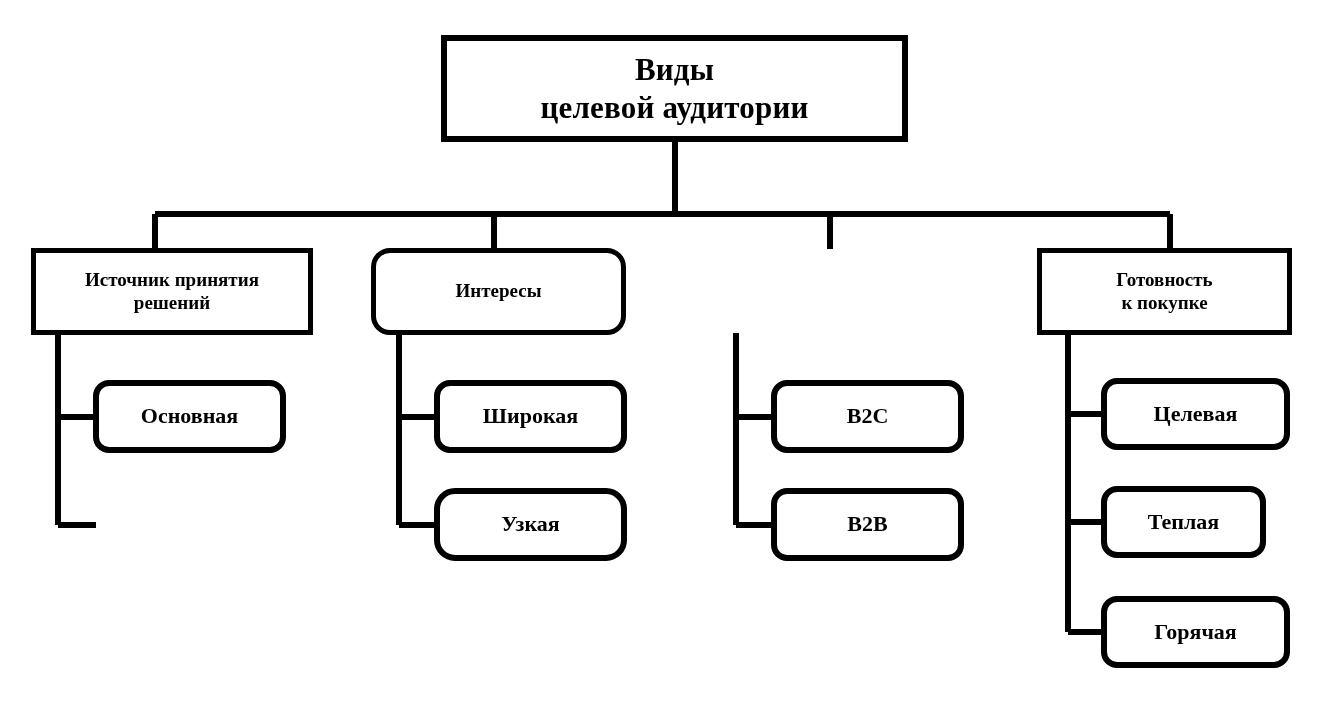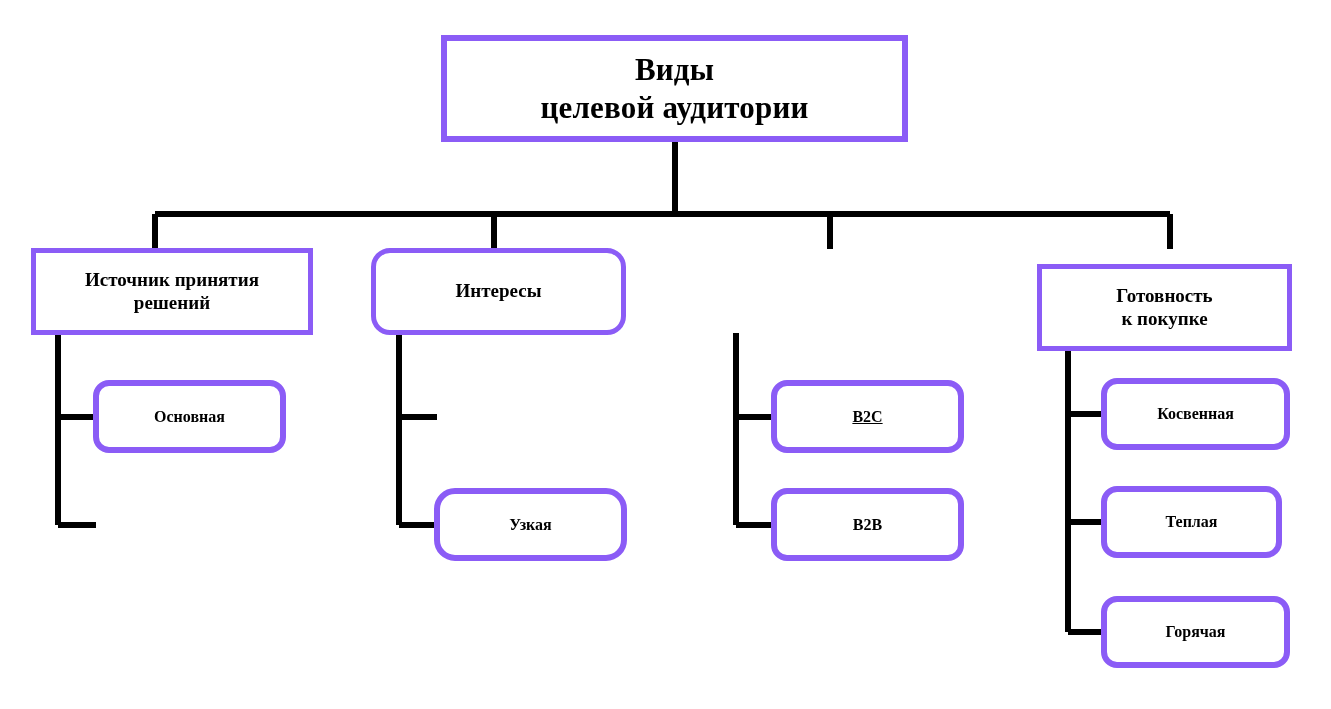--- a/index.html
+++ b/index.html
@@ -22,21 +22,21 @@
     left: 0;
     top: 0;
     width: 1331px;
     height: 709px;
     pointer-events: none;
   }
   .node {
     position: absolute;
     box-sizing: border-box;
     background: #ffffff;
-    border: 5px solid #8b5cf6;
+    border: 5px solid #000000;
     display: flex;
     align-items: center;
     justify-content: center;
     text-align: center;
     color: #000000;
     font-weight: bold;
     line-height: 1.2;
     white-space: pre-line;
   }
   .node.root {
@@ -44,21 +44,21 @@
     font-size: 31px;
     letter-spacing: 0.2px;
   }
   .node.branch {
     border-width: 5px;
     font-size: 19px;
   }
   .node.leaf {
     border-width: 6px;
     border-radius: 16px;
-    font-size: 16px;
+    font-size: 22px;
   }
 </style>
 </head>
 <body>
 
 <div id="canvas">
 
   <svg class="wires" viewBox="0 0 1331 709" xmlns="http://www.w3.org/2000/svg">
     <g stroke="#000000" stroke-width="6" fill="none" shape-rendering="crispEdges">
 
@@ -89,27 +89,28 @@
       <line x1="1068" y1="632" x2="1106" y2="632"></line>
     </g>
   </svg>
 
   <div class="node root" style="left:441px; top:35px; width:467px; height:107px;">Виды
 целевой аудитории</div>
 
   <div class="node branch" style="left:31px; top:248px; width:282px; height:87px;">Источник принятия
 решений</div>
   <div class="node branch" style="left:371px; top:248px; width:255px; height:87px;border-radius:19px;">Интересы</div>
-  <div class="node branch" style="left:1037px; top:248px; width:255px; height:87px;margin-top:16px;">Готовность
+  <div class="node branch" style="left:1037px; top:248px; width:255px; height:87px;">Готовность
 к покупке</div>
 
   <div class="node leaf" style="left:93px; top:380px; width:193px; height:73px;">Основная</div>
 
+  <div class="node leaf" style="left:434px; top:380px; width:193px; height:73px;">Широкая</div>
   <div class="node leaf" style="left:434px; top:488px; width:193px; height:73px;border-radius:21px;">Узкая</div>
 
-  <div class="node leaf" style="left:771px; top:380px; width:193px; height:73px;text-decoration:underline;">B2C</div>
+  <div class="node leaf" style="left:771px; top:380px; width:193px; height:73px;">B2C</div>
   <div class="node leaf" style="left:771px; top:488px; width:193px; height:73px;font-family:Liberation Serif, serif;">B2B</div>
 
-  <div class="node leaf" style="left:1101px; top:378px; width:189px; height:72px;">Косвенная</div>
-  <div class="node leaf" style="left:1101px; top:486px; width:181px; height:72px;">Теплая</div>
+  <div class="node leaf" style="left:1101px; top:378px; width:189px; height:72px;">Целевая</div>
+  <div class="node leaf" style="left:1101px; top:486px; width:165px; height:72px;">Теплая</div>
   <div class="node leaf" style="left:1101px; top:596px; width:189px; height:72px;text-align:right;">Горячая</div>
 
 </div>
 
 </body></html>

